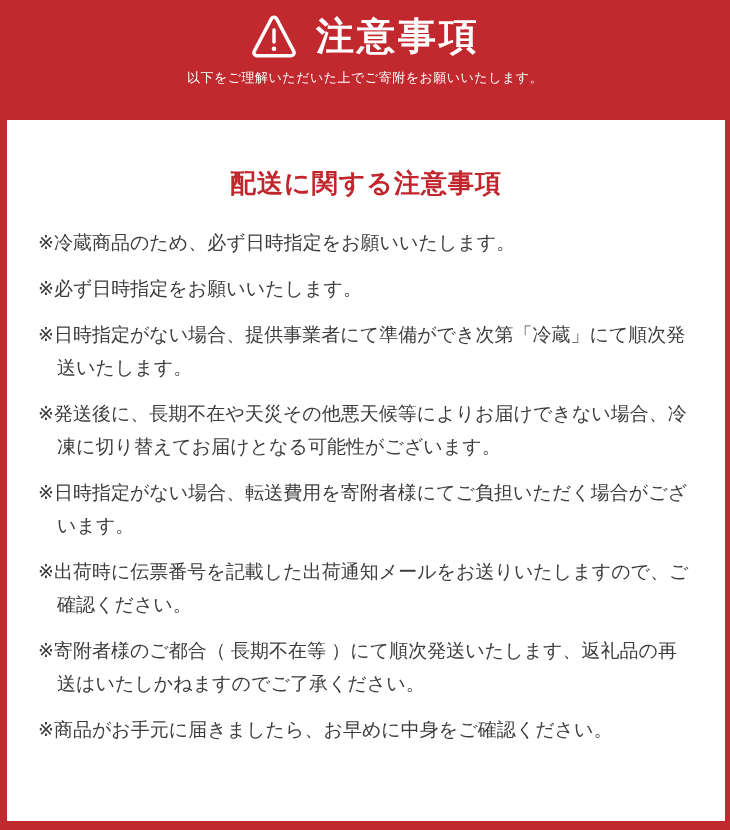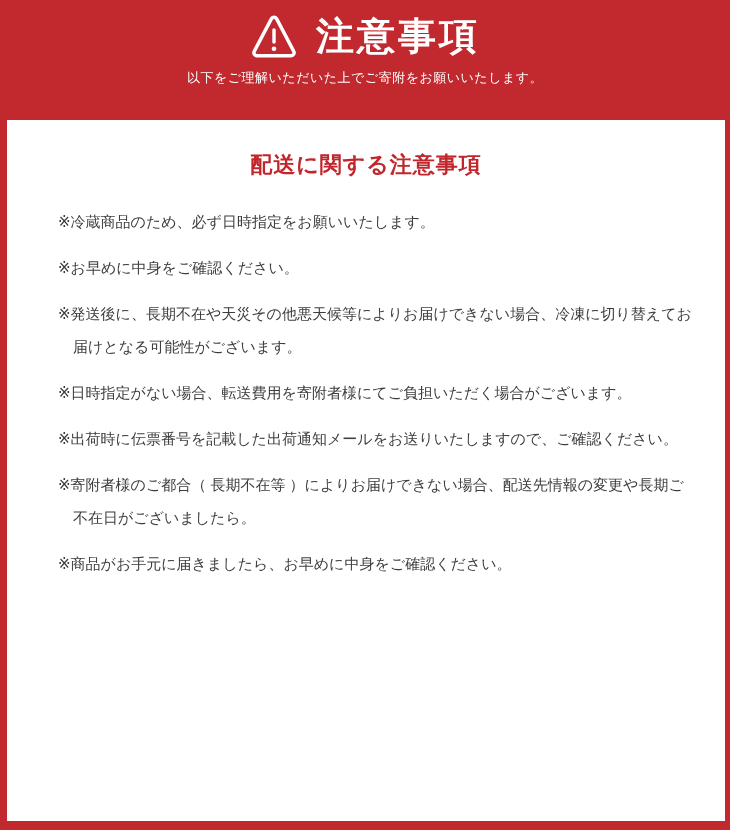--- a/index.html
+++ b/index.html
@@ -55,34 +55,33 @@
   .panel {
     position: absolute;
     top: 120px;
     left: 7px;
     right: 5px;
     bottom: 9px;
     background: #ffffff;
   }
   .panel-heading {
     margin: 0;
-    padding-top: 30px;
+    padding-top: 46px;
     text-align: center;
-    font-size: 22px;
+    font-size: 26px;
     font-weight: bold;
     letter-spacing: 1px;
     color: #c0262c;
   }
   .notes {
     margin-top: 25px;
     padding: 0 30px 0 31px;
     color: #3d3d3d;
-    font-size: 15px;
+    font-size: 19px;
     line-height: 33px;
-    margin-left: 20px;
   }
   .note {
     margin: 0 0 13px 0;
     padding-left: 1em;
     text-indent: -1em;
     word-break: break-all;
     line-break: strict;
   }
 </style>
 </head>
@@ -101,22 +100,23 @@
       </span>
       <span class="page-title">注意事項</span>
     </div>
     <div class="page-subtitle">以下をご理解いただいた上でご寄附をお願いいたします。</div>
   </div>
 
   <div class="panel">
     <h2 class="panel-heading">配送に関する注意事項</h2>
     <div class="notes">
       <p class="note">※冷蔵商品のため、必ず日時指定をお願いいたします。</p>
-      <p class="note">※お早めに中身をご確認ください。</p>
+      <p class="note">※必ず日時指定をお願いいたします。</p>
+      <p class="note">※日時指定がない場合、提供事業者にて準備ができ次第「冷蔵」にて順次発送いたします。</p>
       <p class="note">※発送後に、長期不在や天災その他悪天候等によりお届けできない場合、冷凍に切り替えてお届けとなる可能性がございます。</p>
       <p class="note">※日時指定がない場合、転送費用を寄附者様にてご負担いただく場合がございます。</p>
       <p class="note">※出荷時に伝票番号を記載した出荷通知メールをお送りいたしますので、ご確認ください。</p>
-      <p class="note">※寄附者様のご都合（ 長期不在等 ）によりお届けできない場合、配送先情報の変更や長期ご不在日がございましたら。</p>
+      <p class="note">※寄附者様のご都合（ 長期不在等 ）にて順次発送いたします、返礼品の再送はいたしかねますのでご了承ください。</p>
       <p class="note">※商品がお手元に届きましたら、お早めに中身をご確認ください。</p>
     </div>
   </div>
 
 </div>
 
 </body></html>

